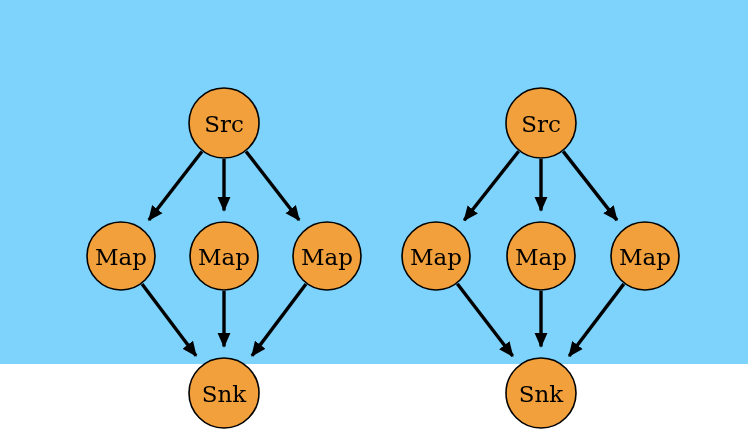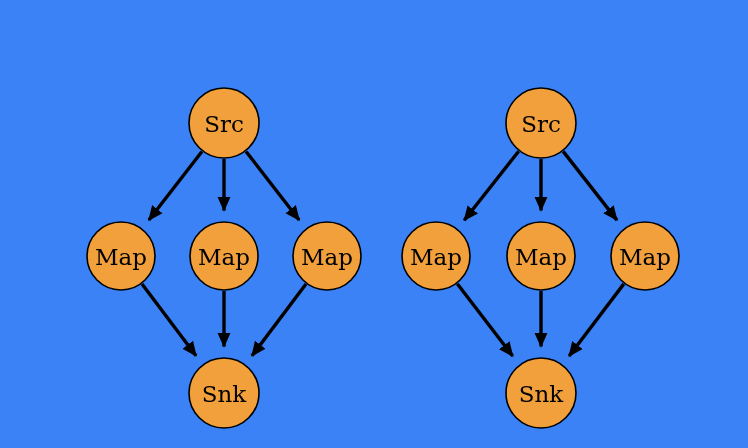--- a/index.html
+++ b/index.html
@@ -9,22 +9,22 @@
   }
   body {
     width: 748px;
     height: 448px;
     font-family: "DejaVu Serif", "Liberation Serif", serif;
     overflow: hidden;
   }
   #canvas {
     position: relative;
     width: 748px;
-    height: 448px;
-    background: #3b82f6;
+    height: 364px;
+    background: #7dd3fc;
   }
   svg.graph-layer {
     position: absolute;
     left: 0;
     top: 0;
     width: 748px;
     height: 448px;
   }
   .node-circle {
     stroke: #000000;

